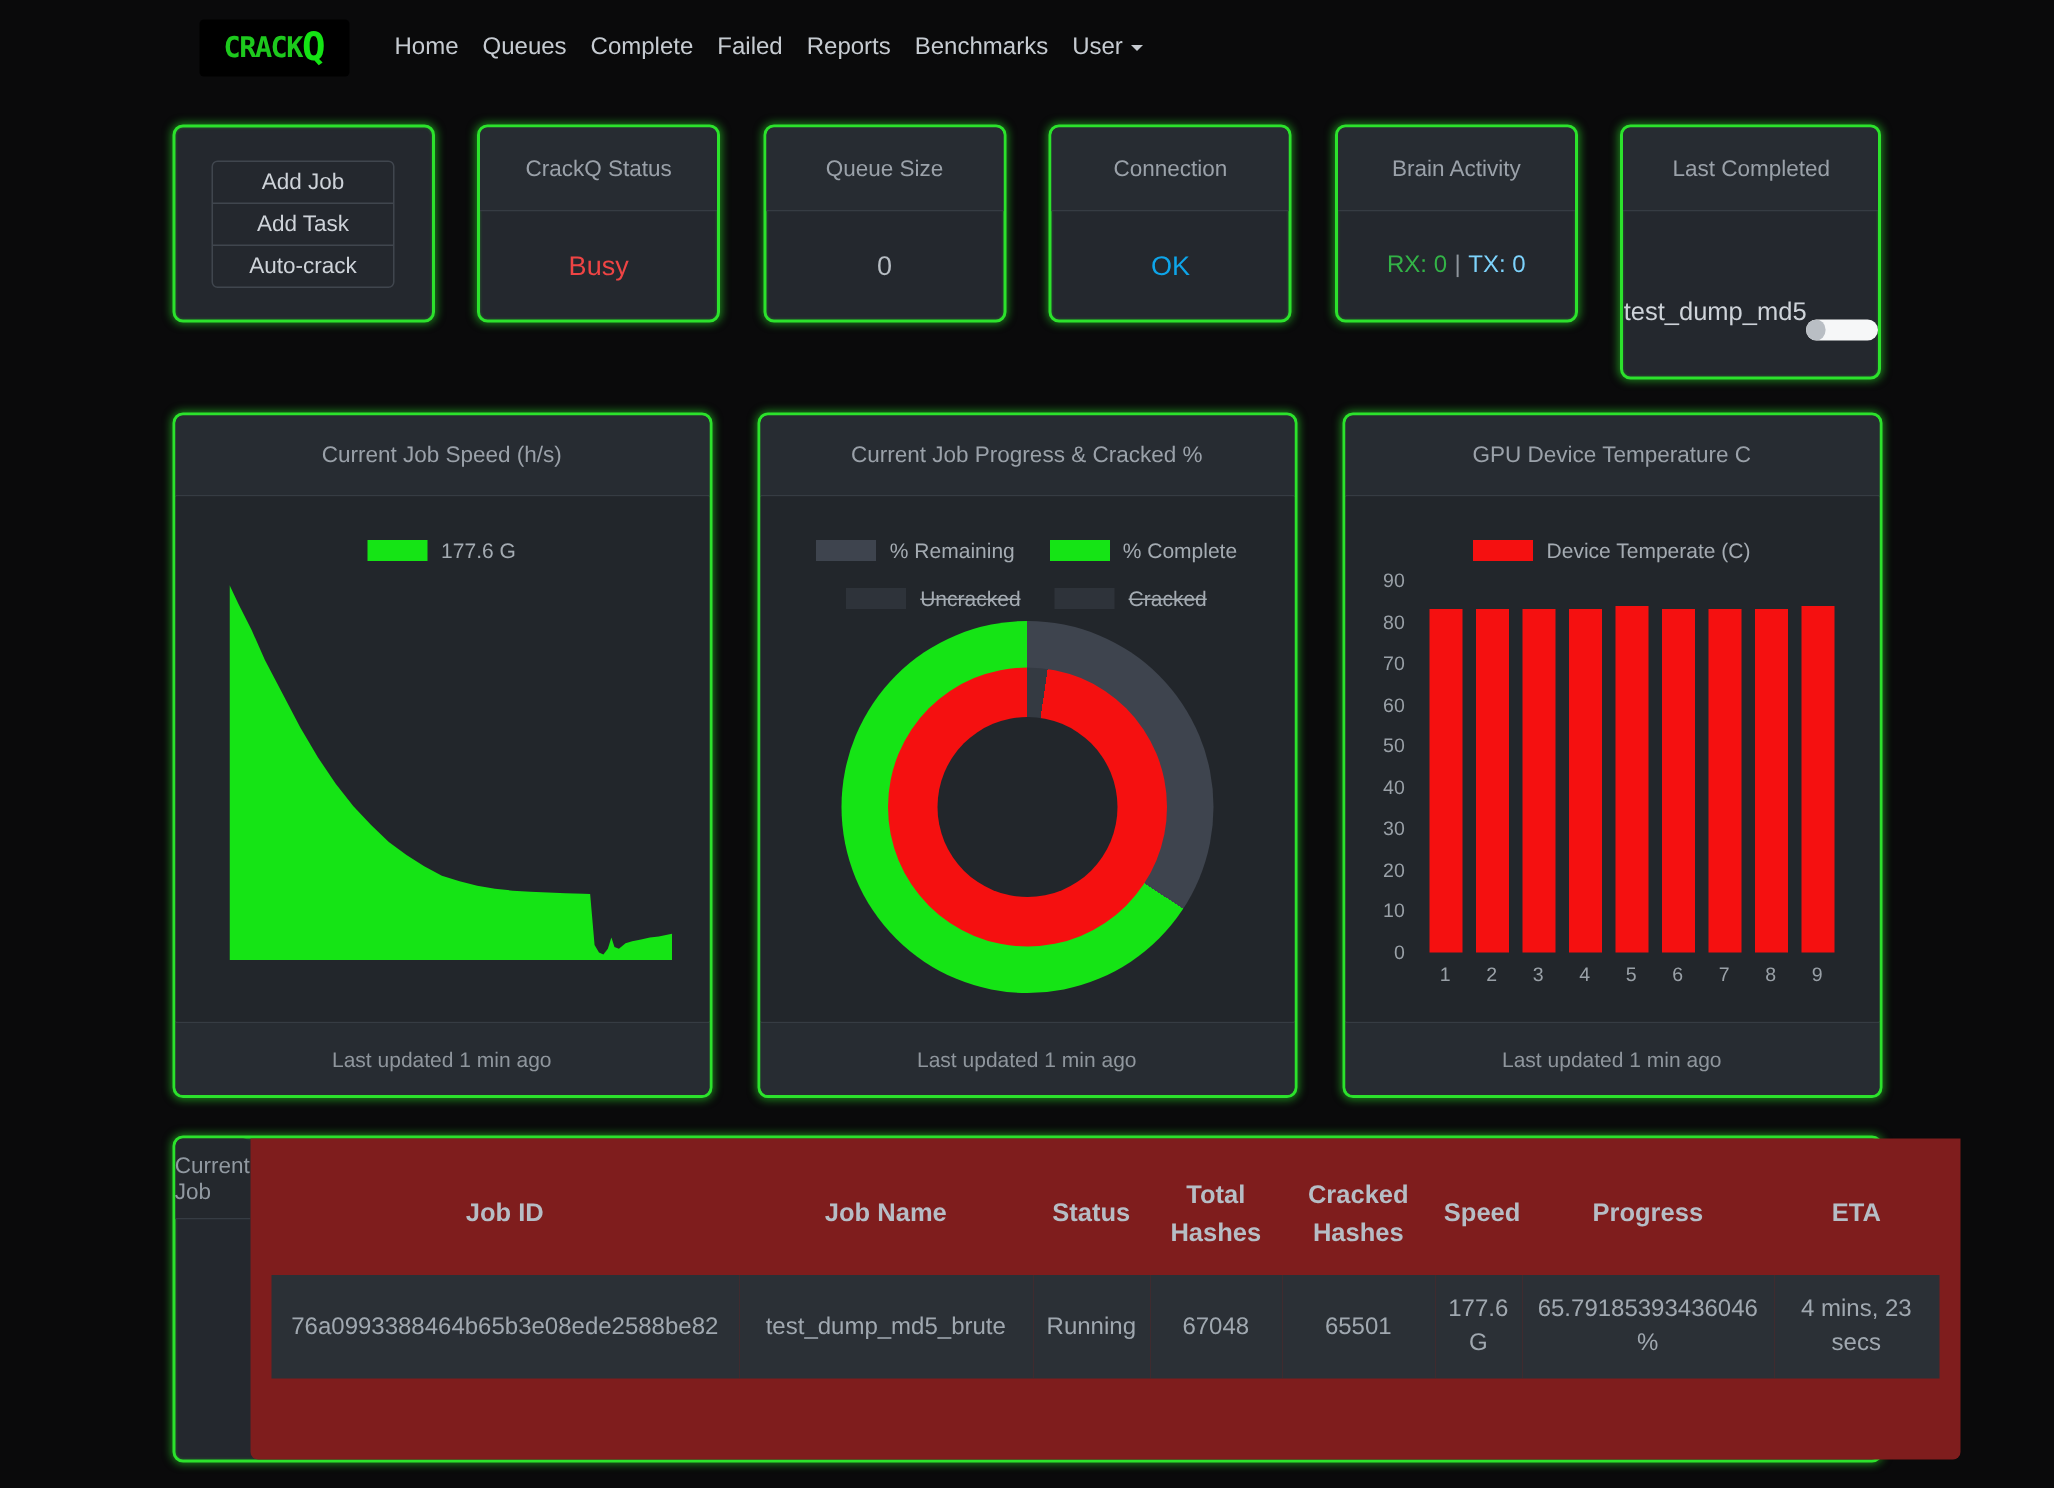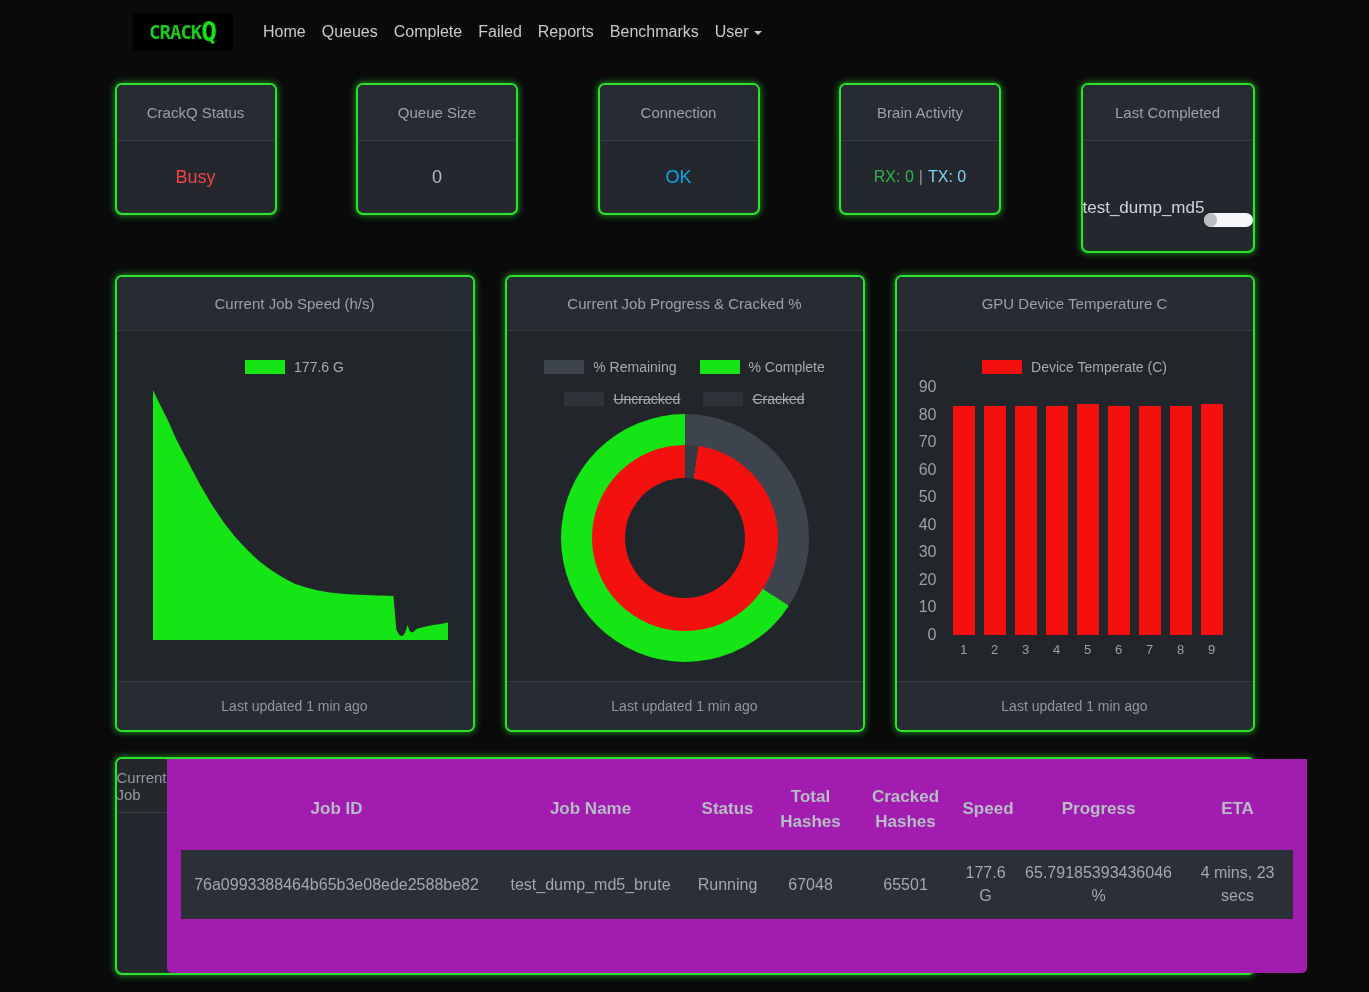--- a/index.html
+++ b/index.html
@@ -58,30 +58,30 @@
   .area-svg{display:block;margin:15px 29px 0 36px;width:295px;height:250px}
   
   .donut{position:relative;width:248px;height:248px;margin:7px auto 0}
   .donut>div{position:absolute;inset:0;margin:auto;border-radius:50%}
   .ring-outer{width:248px;height:248px}
   .ring-inner{width:186px;height:186px}
   .hole{width:120px;height:120px;background:#22262b}
   
   .bar-wrap{margin:12px 16px 0 56px;position:relative;height:248px;width:270px}
   .yaxis{position:absolute;left:-46px;top:0;bottom:0;width:38px}
-  .ytick{position:absolute;right:8px;transform:translateY(50%);font-size:16px;color:#99a0a7}
+  .ytick{position:absolute;right:8px;transform:translateY(50%);font-size:13px;color:#99a0a7}
   .bars{display:flex;align-items:flex-end;gap:9px;height:100%}
   .bar{width:22px}
   .xlabels{display:flex;gap:9px;margin:7px 16px 0 56px}
   .xlab{width:22px;text-align:center;font-size:13px;color:#99a0a7}
   
   .panel{margin-top:25px;min-height:218px;display:flex;flex-direction:row}
   .panel-header{height:54px;display:flex;align-items:center;justify-content:center;font-size:15px;
         color:#9199a1;background:#24282d;border-bottom:1px solid #363c43;border-radius:5px 5px 0 0}
-  .panel-body{flex:1;background:#a21caf;border-radius:0 0 5px 5px;padding:10px 14px 18px}
+  .panel-body{flex:1;background:#7f1d1d;border-radius:0 0 5px 5px;padding:10px 14px 18px}
   table{width:100%;border-collapse:collapse;table-layout:fixed}
   th{font-size:17px;color:#b6bdc5;font-weight:bold;padding:16px 6px;text-align:center;line-height:1.45}
   td{font-size:16px;color:#a0a8b0;padding:11px 6px;text-align:center;line-height:1.45;
      overflow-wrap:break-word}
   tbody tr{background:#2b3036}
   th:nth-child(1){width:312px}
   th:nth-child(2){width:196px}
   th:nth-child(3){width:78px}
   th:nth-child(4){width:88px}
   th:nth-child(5){width:102px}
@@ -105,20 +105,27 @@
   <span class="nav-item">Benchmarks</span>
   <span class="nav-item">
     <span>User</span><span class="caret"></span>
   </span>
 </div>
 
 <div class="container">
 
   <div class="stats-row">
 
+    <div class="card actions-card">
+      <div class="btn-stack">
+        <button>Add Job</button>
+        <button>Add Task</button>
+        <button>Auto-crack</button>
+      </div>
+    </div>
 
     <div class="card stat-card">
       <div class="stat-header">CrackQ Status</div>
       <div class="stat-body">
         <span style="color: #ef4444;">Busy</span>
       </div>
     </div>
 
     <div class="card stat-card">
       <div class="stat-header">Queue Size</div>

